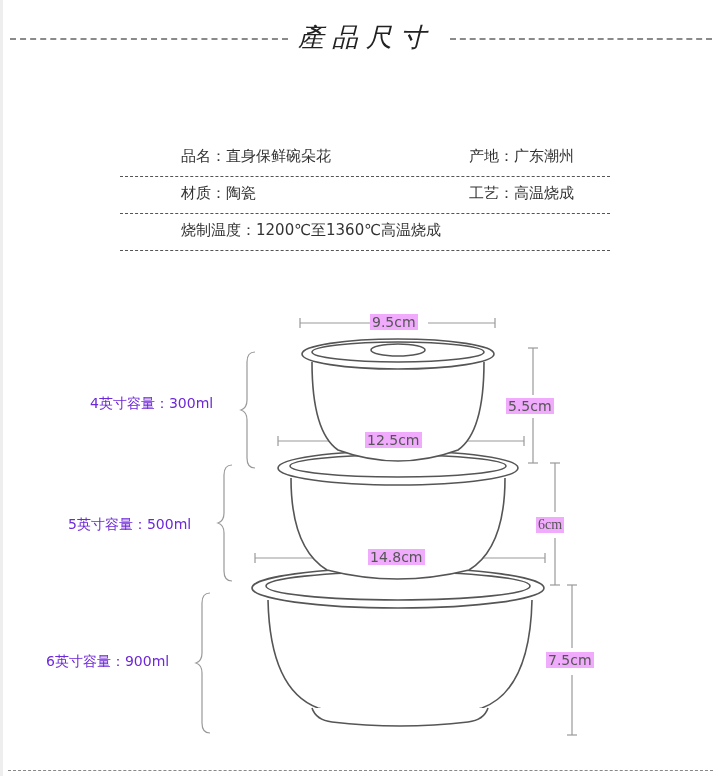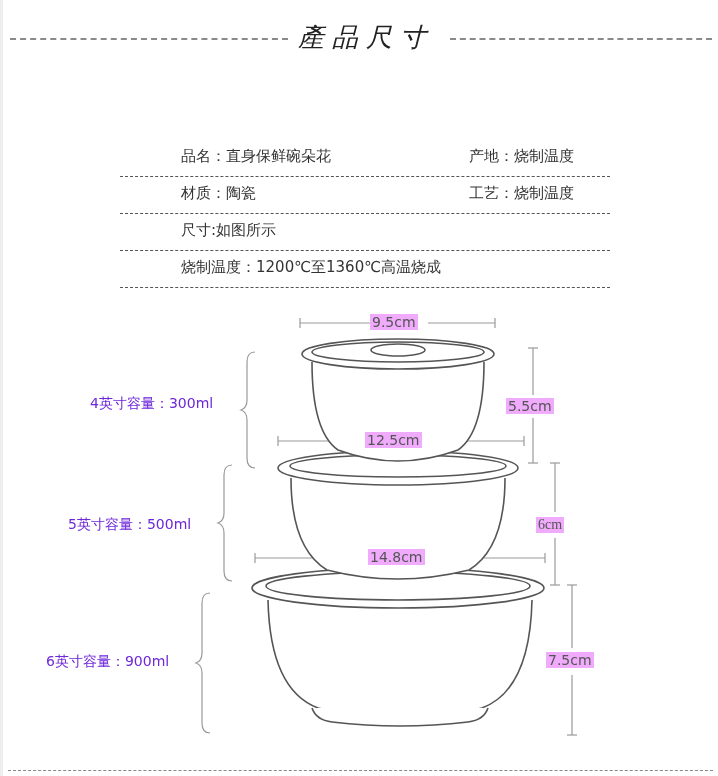--- a/index.html
+++ b/index.html
@@ -25,28 +25,25 @@
 
 <div class="title">
   <div class="line" style="left:10px;width:278px;"></div>
   <div class="text">產品尺寸</div>
   <div class="line" style="left:450px;width:262px;"></div>
 </div>
 
 <div class="info">
   <div class="row">
     <span class="cell c1">品名：直身保鲜碗朵花</span>
-    <span class="cell c2">产地：烧制温度</span>
+    <span class="cell c2">产地：广东潮州</span>
   </div>
   <div class="row">
     <span class="cell c1">材质：陶瓷</span>
-    <span class="cell c2">工艺：烧制温度</span>
-  </div>
-  <div class="row">
-    <span class="cell c1">尺寸:如图所示</span>
+    <span class="cell c2">工艺：高温烧成</span>
   </div>
   <div class="row">
     <span class="cell c1">烧制温度：1200℃至1360℃高温烧成</span>
   </div>
 </div>
 
 <div class="diagram">
   <svg width="718" height="460" viewBox="0 300 718 460" style="position:absolute;left:0;top:0;">
     <g fill="none" stroke="#999" stroke-width="1.2">
 

